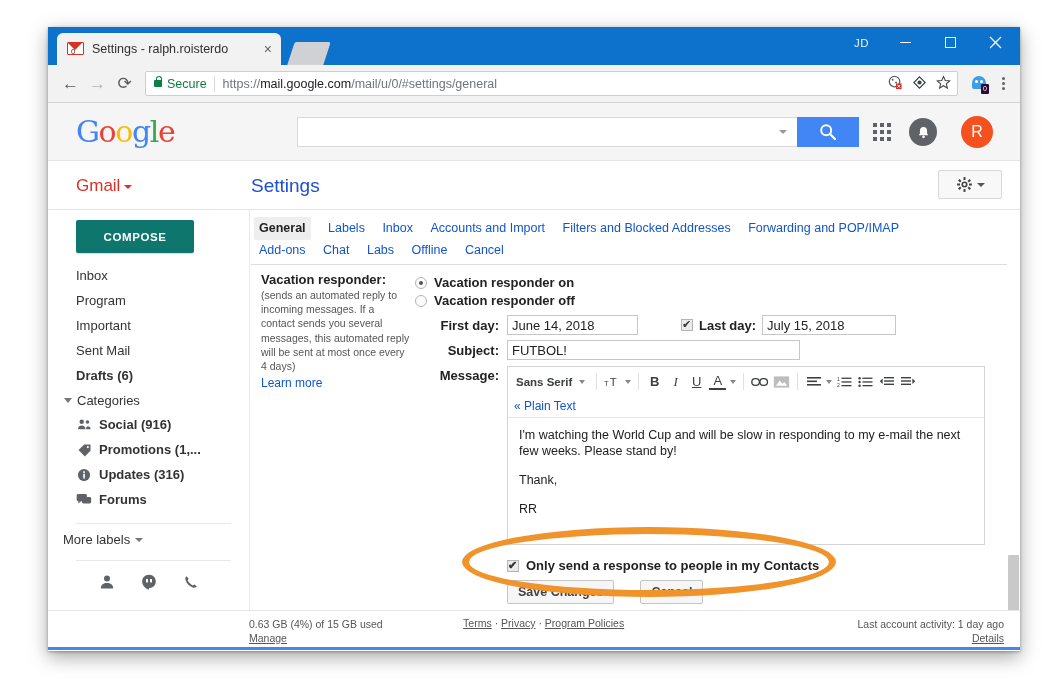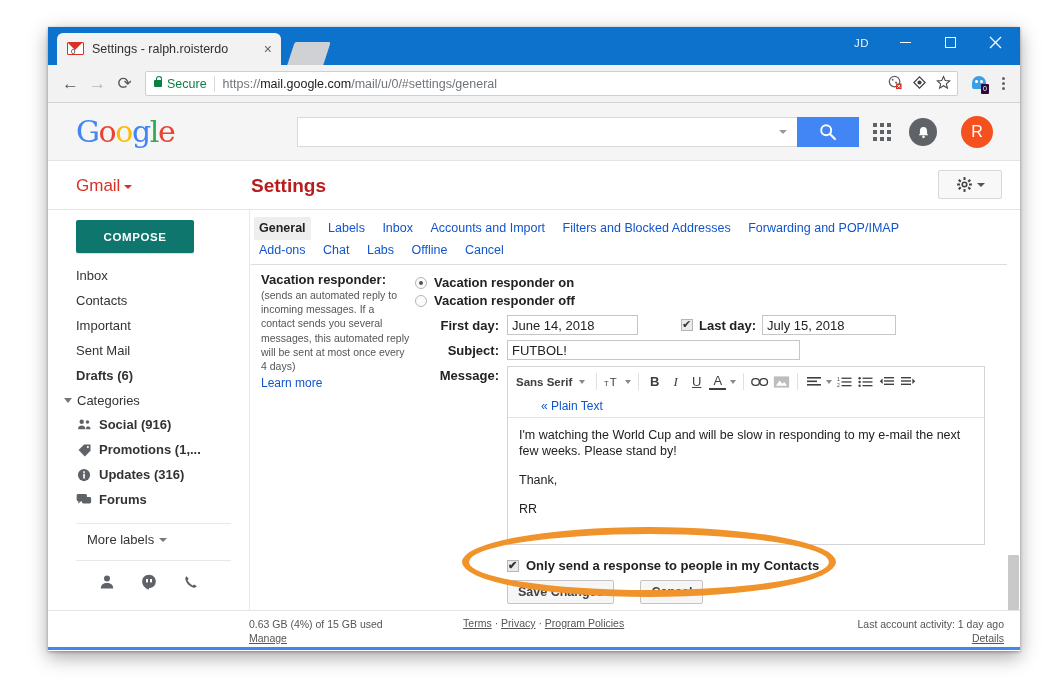--- a/index.html
+++ b/index.html
@@ -259,21 +259,21 @@
     position: absolute; left: 28px; top: 15px;
     font-size: 17px; color: #d93025;
   }
   .g-gmail .arrow {
     display:inline-block; margin-left: 4px;
     border-left:4px solid transparent; border-right:4px solid transparent;
     border-top:4px solid #d93025; vertical-align: middle;
   }
   .g-settings-title {
     position:absolute; left: 203px; top: 14px;
-    font-size: 19px; color: #b91c1c; font-weight: bold;
+    font-size: 19px; color: #1d4ed8;
   }
   .g-gear-btn {
     position:absolute; right: 18px; top: 9px;
     width: 64px; height: 29px;
     border: 1px solid #d8d8d8;
     background: #f8f8f8;
     border-radius: 2px;
     display:flex; align-items:center; justify-content:center; gap:4px;
   }
   .gear-tri { width:0;height:0;border-left:4px solid transparent;border-right:4px solid transparent;border-top:4px solid #555; }
@@ -314,21 +314,21 @@
   .cat-tri { width:0;height:0;border-left:4px solid transparent;border-right:4px solid transparent;border-top:5px solid #777; margin-right: 5px; }
   .nav-sub {
     padding: 3px 0 3px 28px;
     font-size: 13px; color:#333; font-weight: bold;
     display:flex; align-items:center; gap:7px;
     line-height: 19px;
   }
   .nav-sub .icn { width:16px; display:flex; align-items:center; justify-content:center; color:#5f6368; }
   .sb-divider { height:1px; background:#e8e8e8; margin: 11px 18px 0 28px; }
   .more-labels {
-    padding: 8px 0 0 39px; font-size: 13px; color:#333;
+    padding: 8px 0 0 15px; font-size: 13px; color:#333;
     display:flex; align-items:center;
   }
   .more-labels .tri { margin-left:5px; width:0;height:0;border-left:4px solid transparent;border-right:4px solid transparent;border-top:4px solid #777; }
   .sb-divider2 { height:1px; background:#e8e8e8; margin: 13px 18px 0 28px; }
   .chat-icons {
     display:flex; justify-content:center; gap: 26px;
     margin-top: 13px; color:#5f6368;
   }
 
   .g-main { flex: 1 1 auto; position: relative; background:#fff; border-left:1px solid #e8e8e8; }
@@ -387,21 +387,21 @@
   .editor { border: 1px solid #d4d4d4; width: 478px; background:#fff; }
   .etoolbar {
     height: 29px; display:flex; align-items:center;
     padding: 0 4px; gap: 4px; border-bottom: none;
     font-size: 12px; color:#5f6368;
   }
   .etoolbar .sel { font-size: 11.5px; color:#3c4043; font-weight:bold; display:flex;align-items:center;gap:7px;padding:0 4px;}
   .tri-sm { width:0;height:0;border-left:3.5px solid transparent;border-right:3.5px solid transparent;border-top:4px solid #888; }
   .tsep { width:1px; height:17px; background:#e0e0e0; margin: 0 3px; }
   .tb-ic { display:flex; align-items:center; justify-content:center; min-width: 17px; height:20px; color:#3c4043; }
-  .plaintext { font-size: 12px; color:#15c; padding: 3px 0 4px 6px; margin-left: 27px; }
+  .plaintext { font-size: 12px; color:#15c; padding: 3px 0 4px 6px; }
   .msgbody {
     border-top: 1px solid #e3e3e3;
     padding: 9px 11px; font-size: 12.5px; color:#222;
     line-height: 16px; height: 127px;
   }
   .msgbody p { margin-bottom: 13px; }
 
   .only-row {
     display:flex; align-items:center; gap:7px;
     margin: 13px 0 0 16px; padding-left: 76px;
@@ -584,21 +584,21 @@
       </div>
     </div>
 
     <div class="g-body">
 
       <div class="g-sidebar">
         <div class="compose">COMPOSE</div>
 
         <div class="nav-list">
           <div class="nav-item">Inbox</div>
-          <div class="nav-item">Contacts</div>
+          <div class="nav-item">Program</div>
           <div class="nav-item">Important</div>
           <div class="nav-item">Sent Mail</div>
           <div class="nav-item bold">Drafts (6)</div>
         </div>
 
         <div class="nav-cat">
           <span class="cat-tri"></span>
           <span>Categories</span>
         </div>
 

